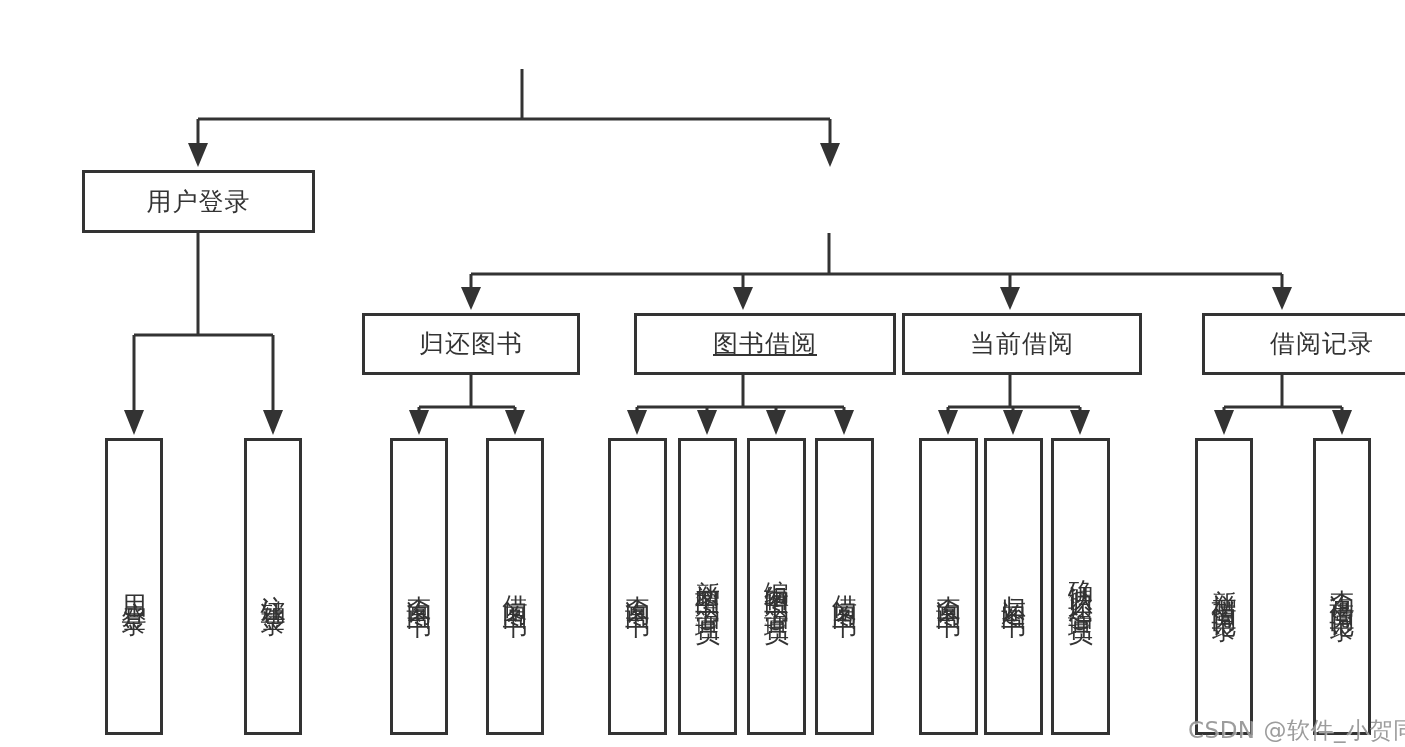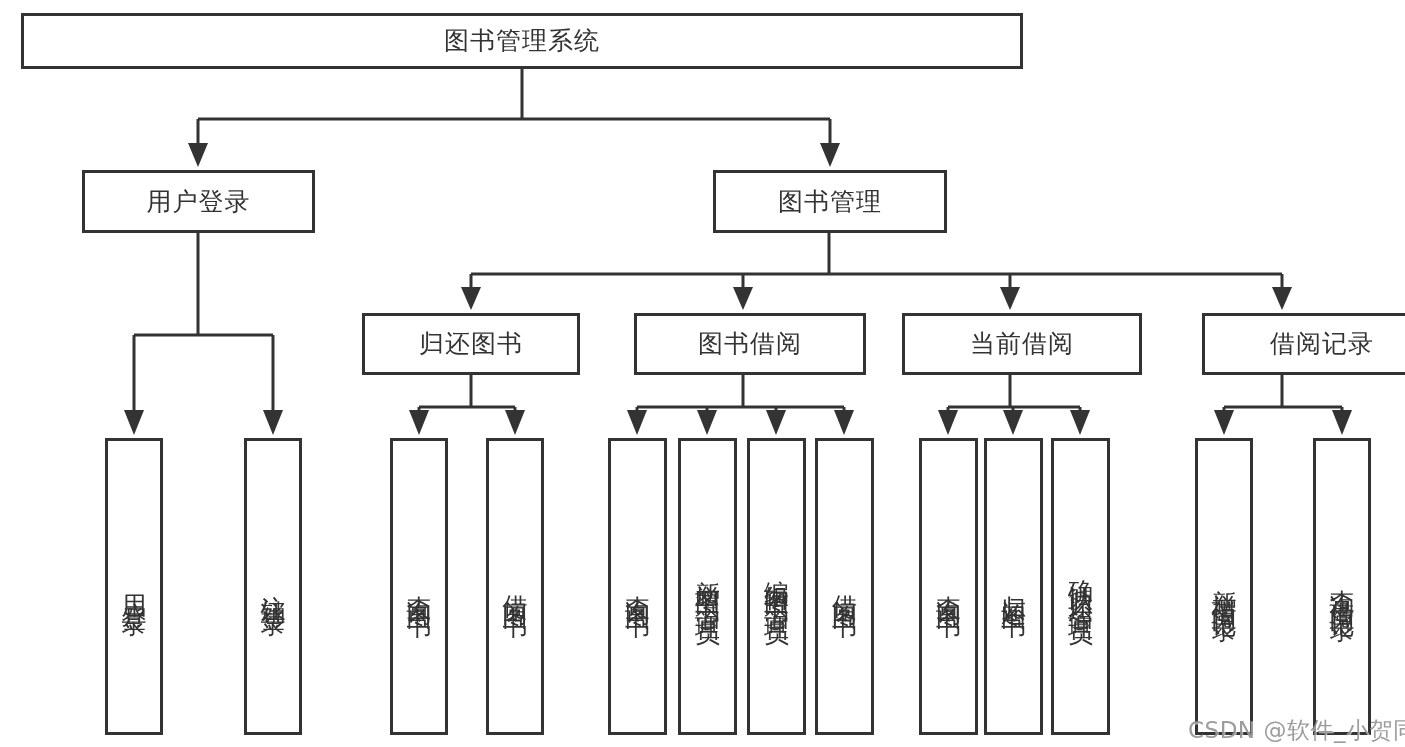--- a/index.html
+++ b/index.html
@@ -52,21 +52,21 @@
     line-height: 1;
     white-space: normal;
   }
   
   .n-root  { left: 21px;   top: 13px;  width: 1002px; height: 56px; }
   
   .n-l1a   { left: 82px;   top: 170px; width: 233px;  height: 63px; }
   .n-l1b   { left: 713px;  top: 170px; width: 234px;  height: 63px; }
   
   .n-l2a   { left: 362px;  top: 313px; width: 218px;  height: 62px; }
-  .n-l2b   { left: 634px;  top: 313px; width: 232px;  height: 62px; }
+  .n-l2b   { left: 634px;  top: 313px; width: 262px;  height: 62px; text-decoration: underline; }
   .n-l2c   { left: 902px;  top: 313px; width: 240px;  height: 62px; }
   .n-l2d   { left: 1174px; top: 313px; width: 240px;  height: 62px; margin-left: 28px; }
   
   .leaf    { top: 438px; height: 297px; }
   .n-f1  { left: 105px;  width: 58px; }
   .n-f2  { left: 244px;  width: 58px; }
   .n-f3  { left: 390px;  width: 58px; }
   .n-f4  { left: 486px;  width: 58px; }
   .n-f5  { left: 608px;  width: 59px; }
   .n-f6  { left: 678px;  width: 59px; }
@@ -163,30 +163,24 @@
     <g>
       <path d="M1282,375 V407"></path>
       <path d="M1224,407 H1342"></path>
       <path d="M1224,407 V412"></path>
         <polygon points="1214,410 1234,410 1224,435"></polygon>
       <path d="M1342,407 V412"></path>
         <polygon points="1332,410 1352,410 1342,435"></polygon>
     </g>
   </svg>
 
-  <div class="box n-root">
-    <span>图书管理系统</span>
-  </div>
 
   <div class="box n-l1a">
     <span>用户登录</span>
   </div>
-  <div class="box n-l1b">
-    <span>图书管理</span>
-  </div>
 
   <div class="box n-l2a">
     <span>归还图书</span>
   </div>
   <div class="box n-l2b">
     <span>图书借阅</span>
   </div>
   <div class="box n-l2c">
     <span>当前借阅</span>
   </div>

